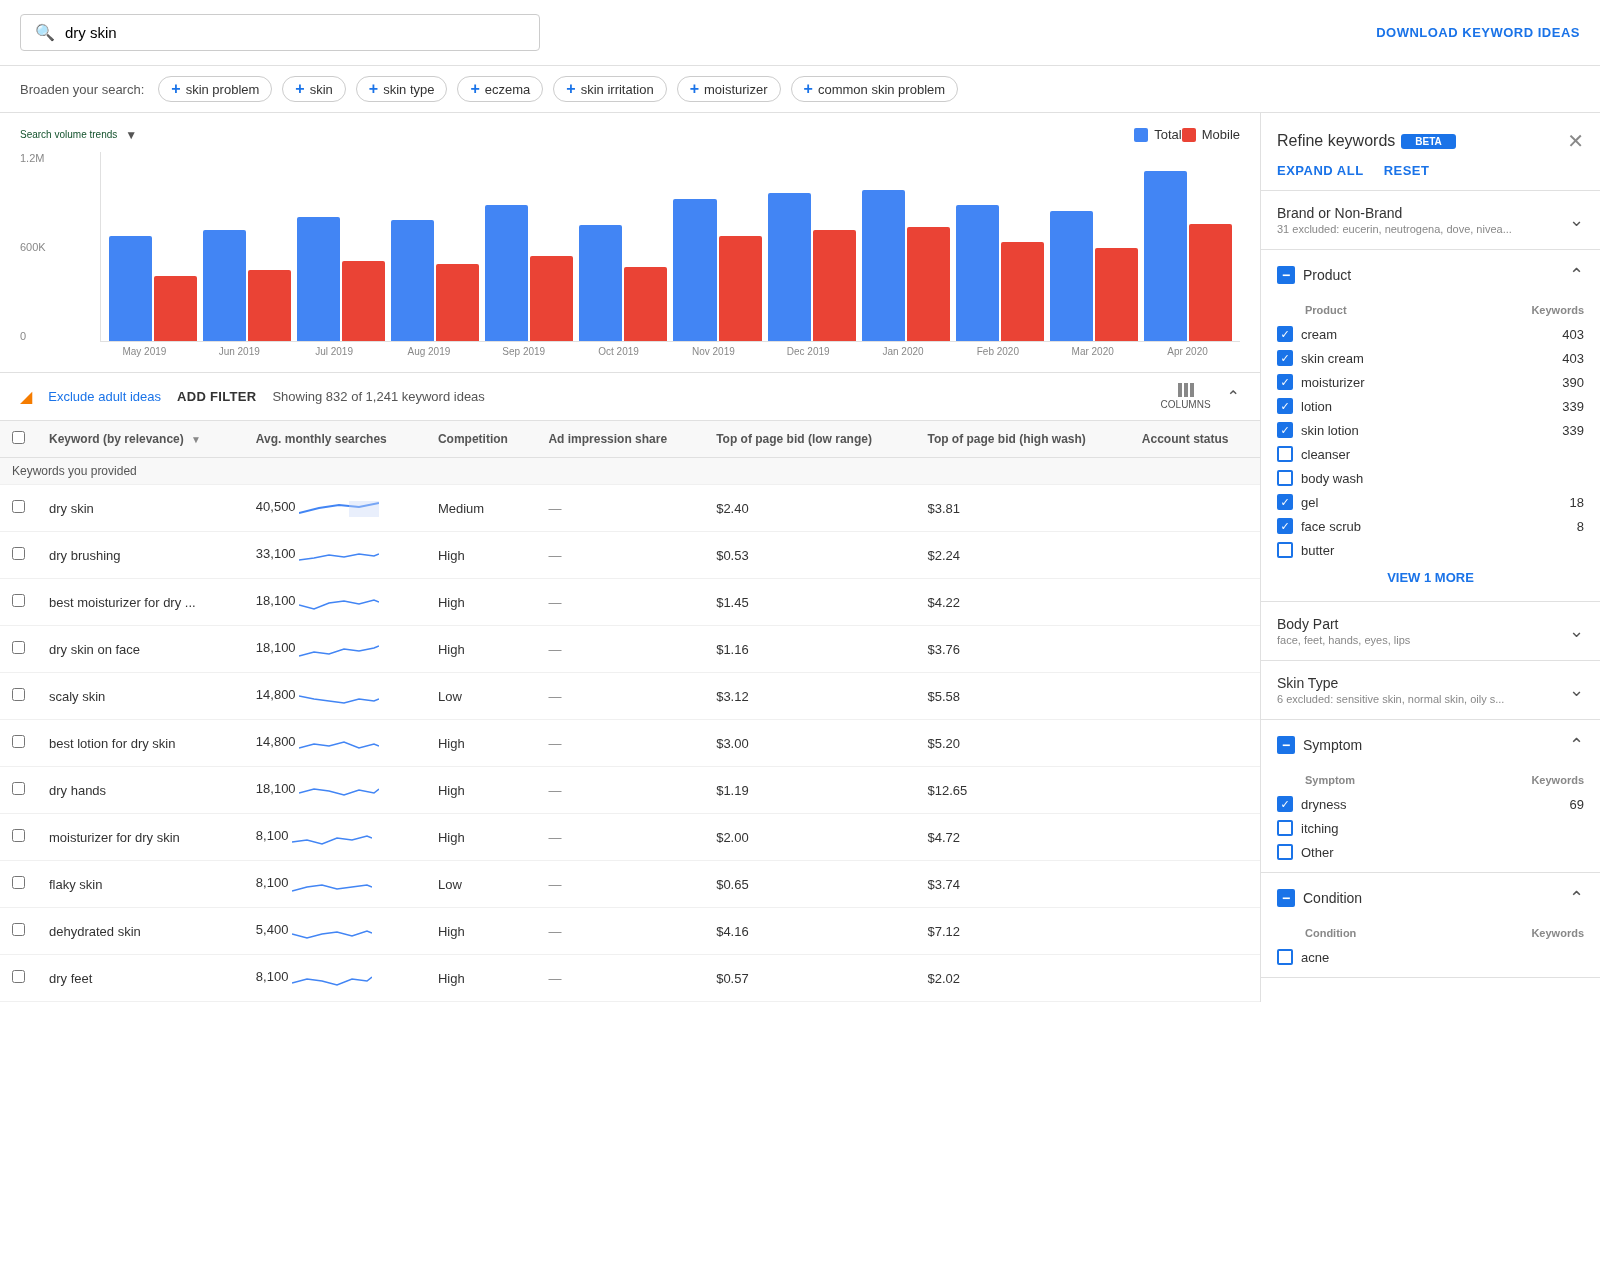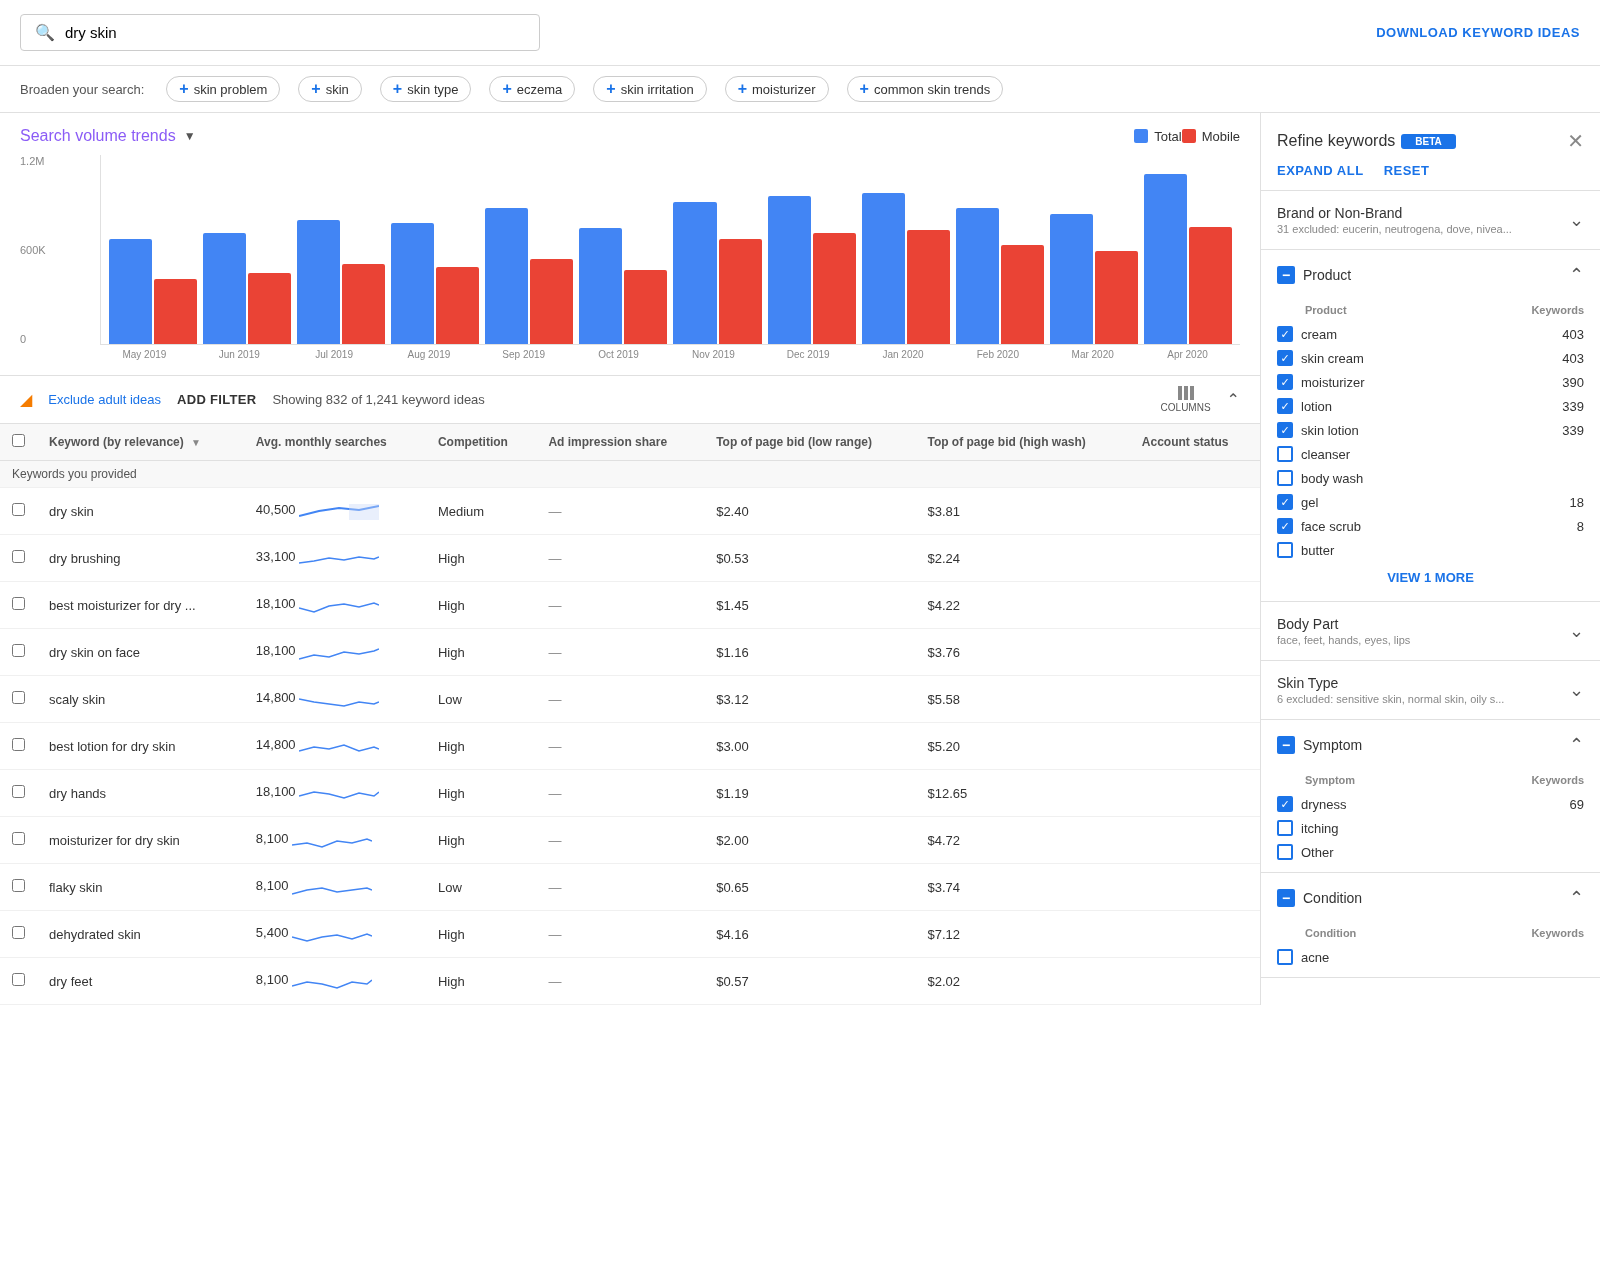--- a/index.html
+++ b/index.html
@@ -6,34 +6,34 @@
     body { font-family: Arial, sans-serif; font-size: 13px; color: #333; background: #fff; width: 1600px; }
 
     
     .top-bar { display: flex; align-items: center; justify-content: space-between; padding: 14px 20px; border-bottom: 1px solid #e0e0e0; }
     .search-box { display: flex; align-items: center; border: 1px solid #ccc; border-radius: 4px; padding: 8px 14px; width: 520px; background: #fff; }
     .search-box input { border: none; outline: none; font-size: 15px; width: 100%; }
     .search-icon { color: #888; margin-right: 10px; font-size: 16px; }
     .download-btn { color: #1a73e8; font-weight: bold; font-size: 13px; letter-spacing: 0.5px; cursor: pointer; text-decoration: none; }
 
     
-    .broaden-row { display: flex; align-items: center; padding: 10px 20px; gap: 18px; flex-wrap: wrap; border-bottom: 1px solid #e0e0e0; }
+    .broaden-row { display: flex; align-items: center; padding: 10px 20px; gap: 10px; flex-wrap: wrap; border-bottom: 1px solid #e0e0e0; }
     .broaden-label { font-size: 13px; color: #555; margin-right: 4px; }
     .chip { display: flex; align-items: center; border: 1px solid #ccc; border-radius: 20px; padding: 4px 12px; font-size: 13px; color: #333; cursor: pointer; gap: 5px; }
     .chip-plus { color: #1a73e8; font-size: 16px; font-weight: bold; line-height: 1; }
 
     
     .main-layout { display: flex; }
     .left-panel { flex: 1; min-width: 0; }
     .right-panel { width: 340px; border-left: 1px solid #e0e0e0; background: #fff; }
 
     
     .chart-section { padding: 14px 20px 0 20px; border-bottom: 1px solid #e0e0e0; }
     .chart-header { display: flex; align-items: center; gap: 8px; margin-bottom: 10px; }
-    .chart-title { font-size: 16px; font-weight: 500; color: #8b5cf6; }
+    .chart-title { font-size: 10px; font-weight: 500; color: #14532d; }
     .dropdown-arrow { color: #555; font-size: 12px; }
     .legend { display: flex; margin-left: auto; align-items: center; }
     .legend-item { display: flex; align-items: center; gap: 6px; font-size: 13px; }
     .legend-dot { width: 14px; height: 14px; border-radius: 2px; }
 
     
     .chart-container { position: relative; height: 220px; padding: 0 0 30px 40px; }
     .chart-y-labels { position: absolute; left: 0; top: 0; height: 190px; display: flex; flex-direction: column; justify-content: space-between; font-size: 11px; color: #888; }
     .chart-bars { display: flex; align-items: flex-end; height: 190px; gap: 6px; border-left: 1px solid #e0e0e0; border-bottom: 1px solid #e0e0e0; padding: 0 8px; }
     .bar-group { display: flex; align-items: flex-end; gap: 2px; flex: 1; }
@@ -129,21 +129,21 @@
   <div class="chip">
       <span class="chip-plus">+</span>
       <span>skin irritation</span>
     </div>
   <div class="chip">
       <span class="chip-plus">+</span>
       <span>moisturizer</span>
     </div>
   <div class="chip">
       <span class="chip-plus">+</span>
-      <span>common skin trends</span>
+      <span>common skin problem</span>
     </div>
 </div>
 
 <div class="main-layout">
 
   <div class="left-panel">
 
     <div class="chart-section">
       <div class="chart-header">
         <span class="chart-title">Search volume trends</span>

